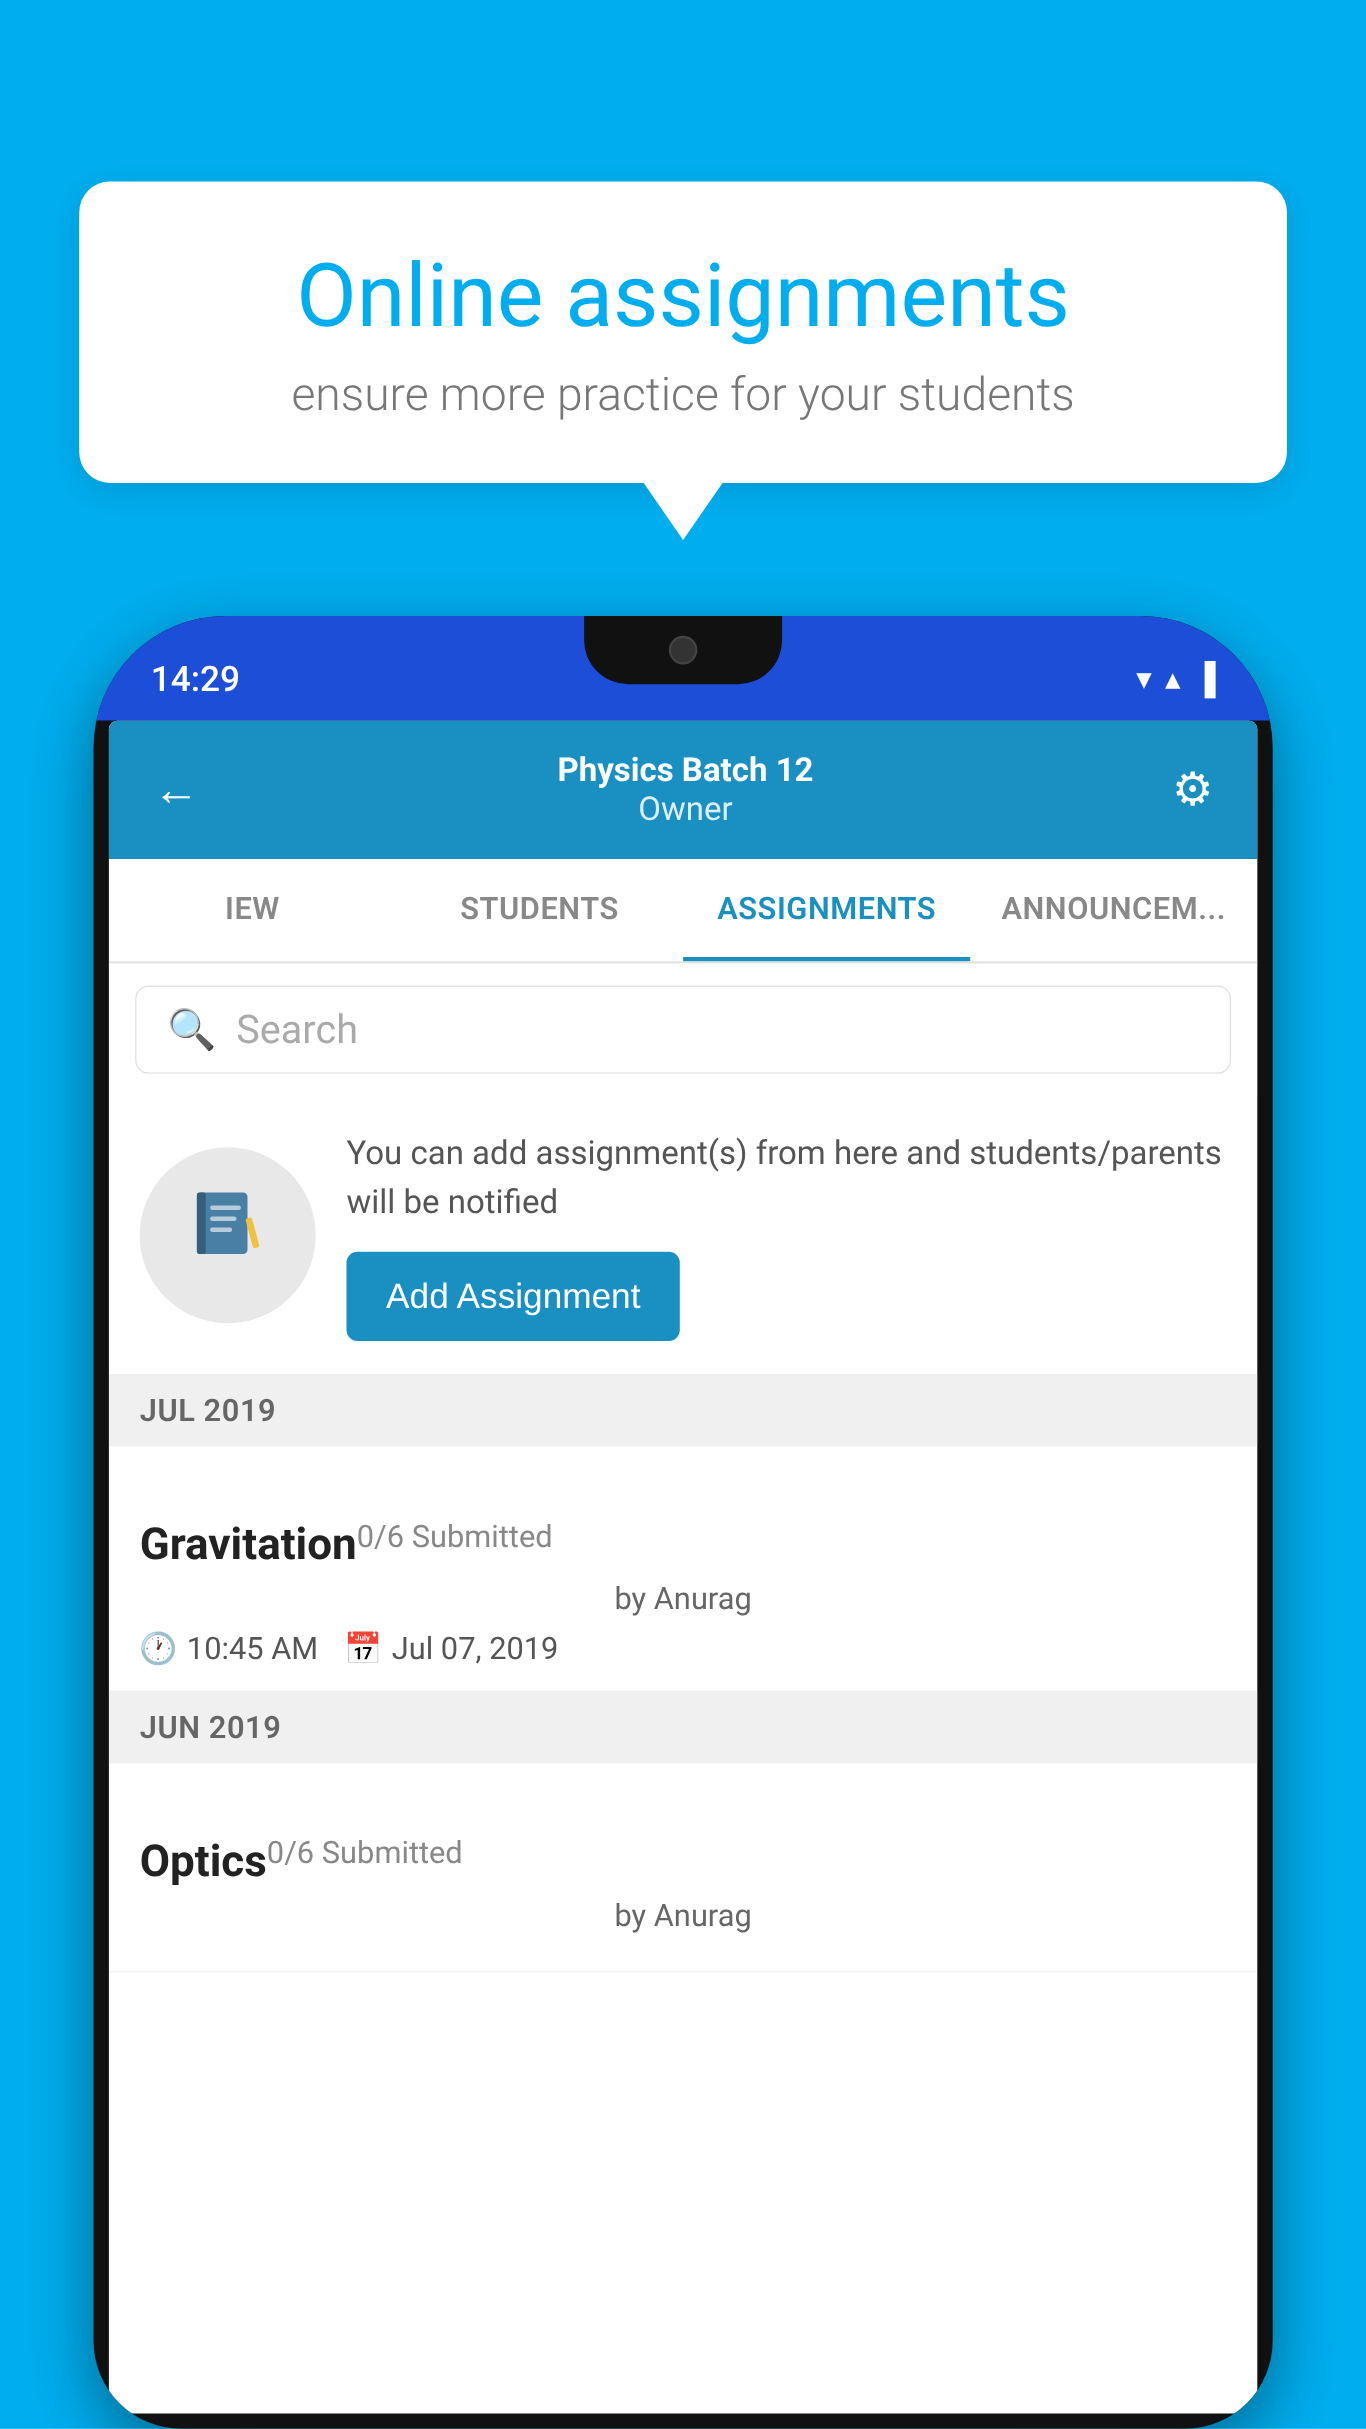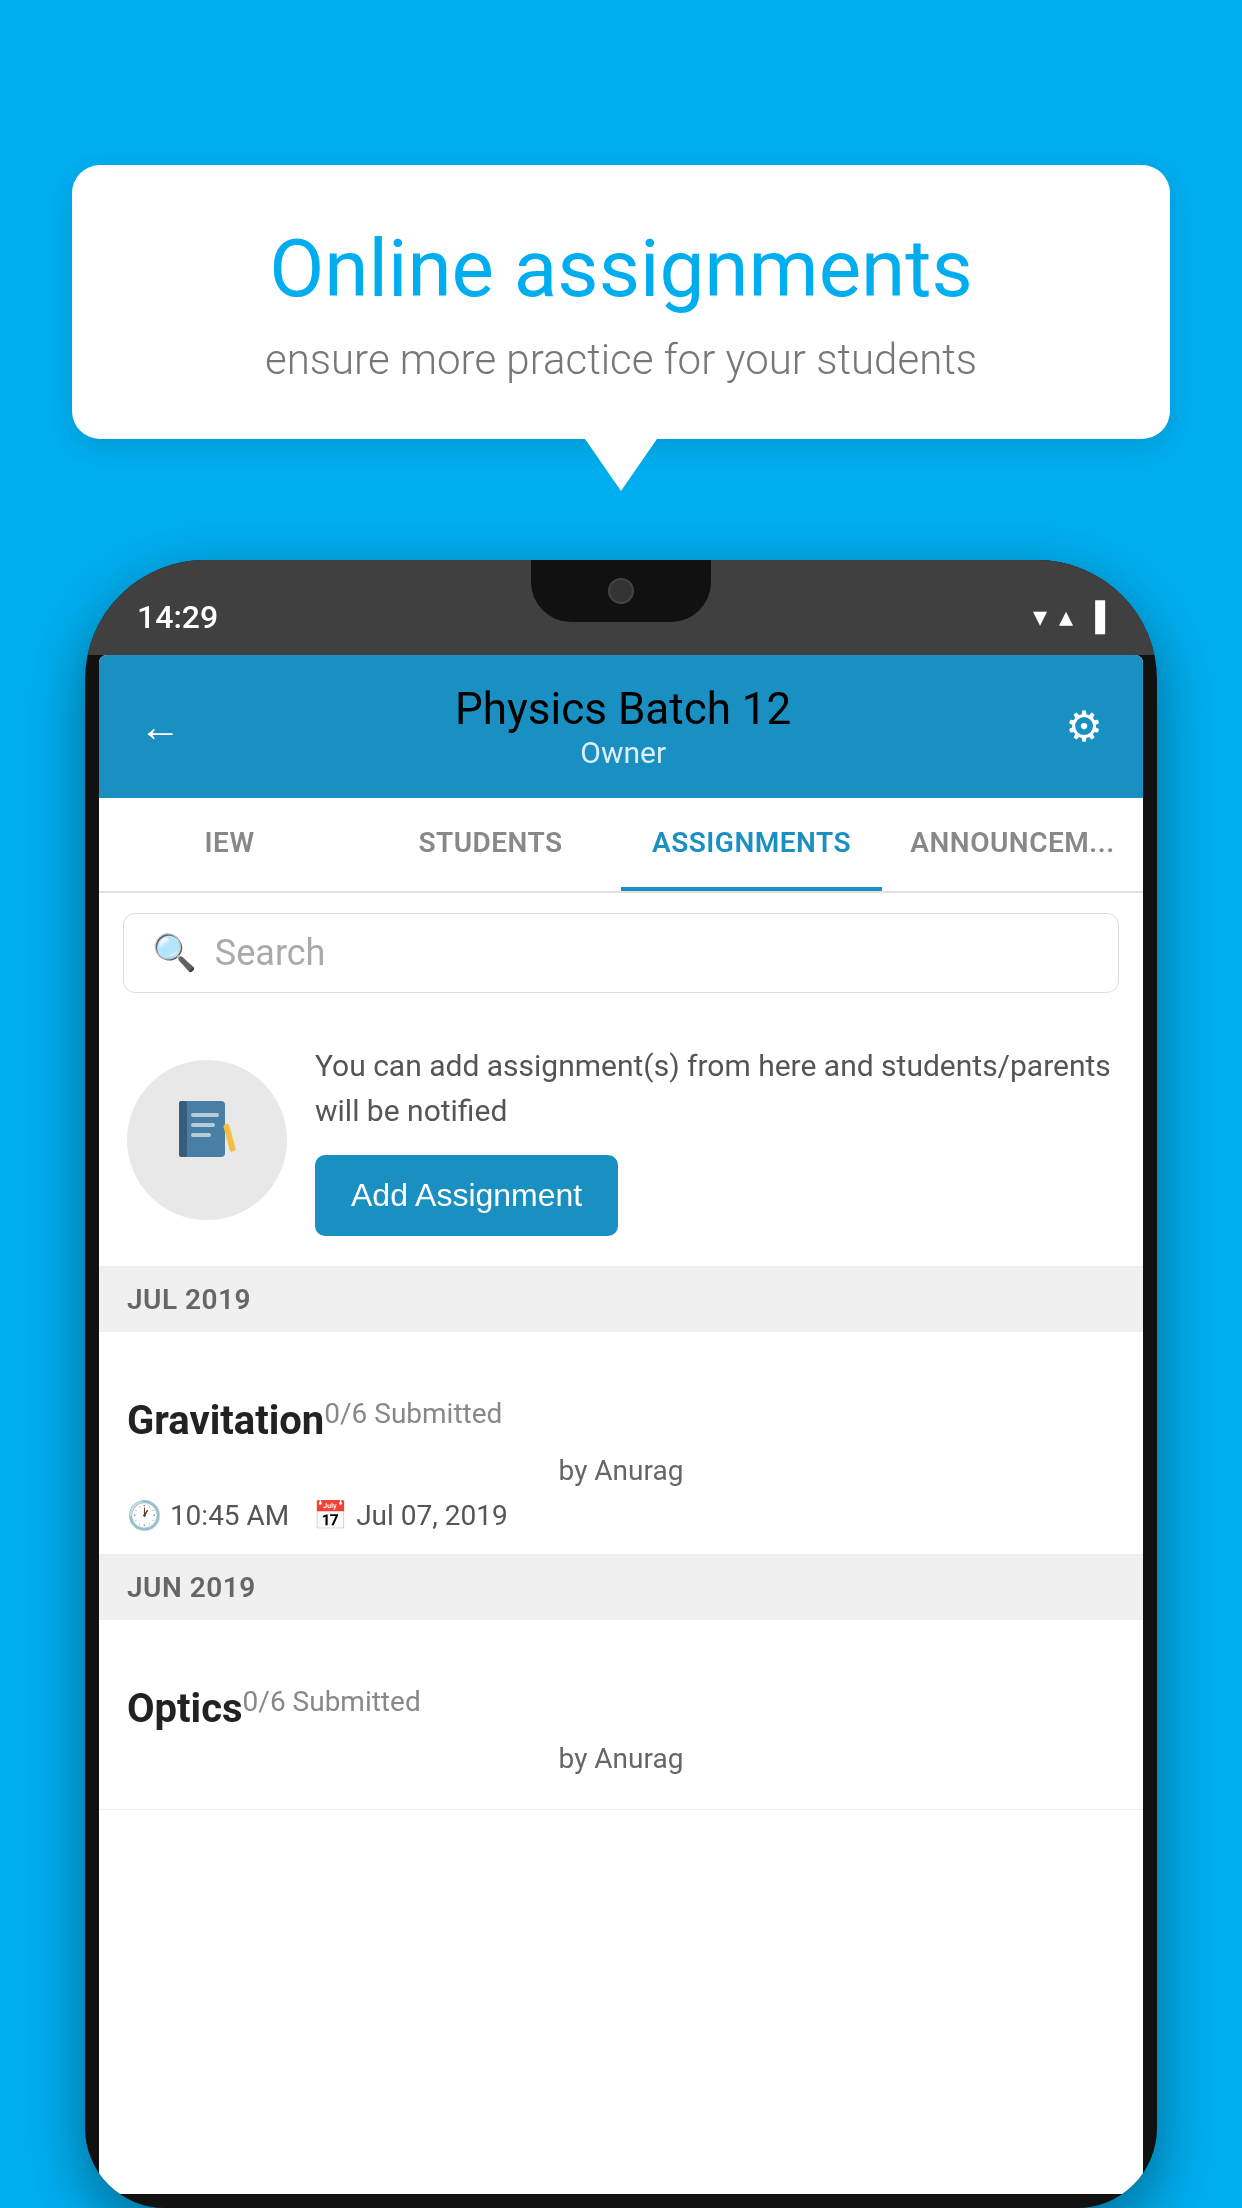--- a/index.html
+++ b/index.html
@@ -57,21 +57,21 @@
       background: #111;
       border-radius: 120px 120px 80px 80px;
       padding: 0;
       box-shadow: 0 20px 60px rgba(0,0,0,0.4);
       overflow: hidden;
     }
 
     
     .phone-top-bezel {
       height: 95px;
-      background: #404040;
+      background: #1d4ed8;
       position: relative;
       display: flex;
       align-items: center;
       justify-content: space-between;
       padding: 18px 52px 0;
     }
     .status-time {
       color: white;
       font-size: 32px;
       font-weight: 500;
@@ -125,23 +125,23 @@
     }
     .app-header-back {
       color: white;
       font-size: 42px;
       cursor: pointer;
     }
     .app-header-center {
       text-align: center;
     }
     .app-header-title {
-      color: #000000;
-      font-size: 44px;
-      font-weight: 400;
+      color: #ffffff;
+      font-size: 30px;
+      font-weight: 700;
     }
     .app-header-subtitle {
       color: rgba(255,255,255,0.85);
       font-size: 30px;
     }
     .app-header-gear {
       color: white;
       font-size: 42px;
     }
 

